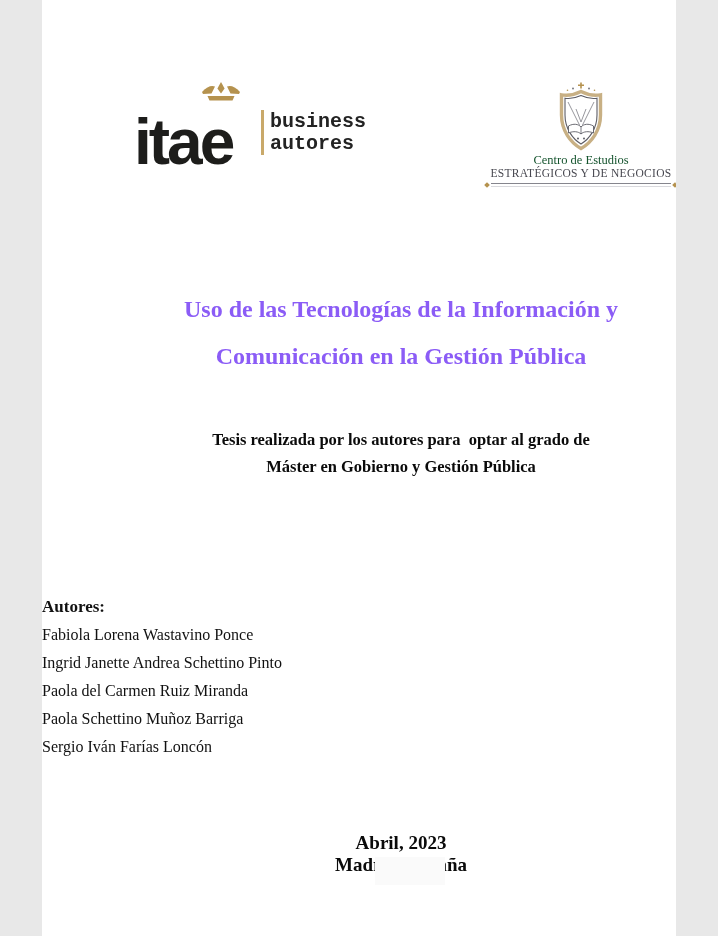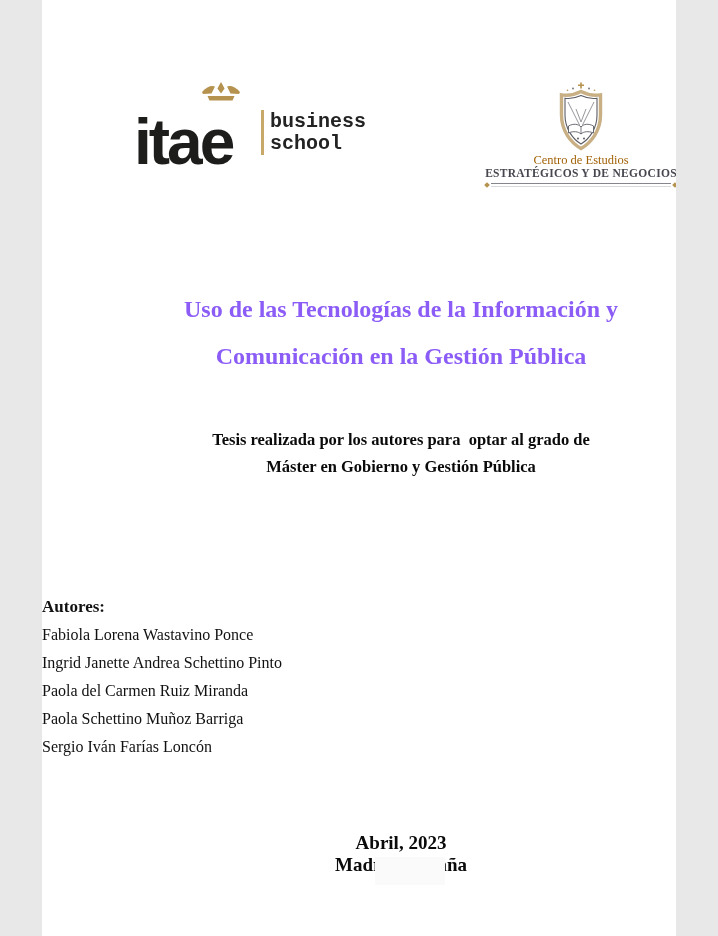--- a/index.html
+++ b/index.html
@@ -18,22 +18,22 @@
     color:#1d1d1b;
   }
   .itae-bar{position:absolute;left:124px;top:30px;width:3px;height:45px;background:#c9a96a;}
   .itae-tagline{
     position:absolute;left:133px;top:31px;
     font-family:Liberation Mono, monospace;
     font-weight:700;font-size:20px;line-height:21.5px;color:#232323;
   }
   .logo-ceen{position:absolute;left:441px;top:82px;width:196px;text-align:center;}
   .ceen-shield{display:block;margin:0 auto;}
-  .ceen-name1{font-size:12.5px;line-height:13px;color:#a16207;margin-top:2px;}
-  .ceen-name2{font-size:11.5px;line-height:13px;font-weight:700;letter-spacing:.3px;color:#47474f;}
+  .ceen-name1{font-size:12.5px;line-height:13px;color:#14532d;margin-top:2px;}
+  .ceen-name2{font-size:11.5px;line-height:13px;font-weight:400;letter-spacing:.3px;color:#47474f;}
   .ceen-divider{display:flex;align-items:center;margin-top:3px;}
   .ceen-divider .dline{flex:1;height:2px;border-top:1px solid #85858d;border-bottom:1px solid #d9d9dd;}
   .ceen-divider .diamond{width:4px;height:4px;background:#b5924e;transform:rotate(45deg);margin:0 2px;}
   
   .title{
     position:absolute;left:0;top:286px;width:718px;text-align:center;
     font-weight:700;font-size:24px;line-height:47px;color:#8b5cf6;
   }
   .subtitle{
     position:absolute;left:0;top:426px;width:718px;text-align:center;
@@ -63,21 +63,21 @@
     <svg class="itae-crown" viewBox="0 0 40 20" width="40" height="20" aria-hidden="true">
       <path d="M1,11 C6,5.5 10.5,4 14,5.5 L10.5,12.5 L2,13 Z" fill="#b5924e"></path>
       <path d="M20,1 L23.6,7.5 L20,12.5 L16.4,7.5 Z" fill="#b5924e"></path>
       <path d="M39,11 C34,5.5 29.5,4 26,5.5 L29.5,12.5 L38,13 Z" fill="#b5924e"></path>
       <path d="M6.5,15 L33.5,15 L31.5,19.5 L8.5,19.5 Z" fill="#b5924e"></path>
     </svg>
     <div class="itae-word">itae</div>
     <div class="itae-bar"></div>
     <div class="itae-tagline">
       <div>business</div>
-      <div>school</div>
+      <div>autores</div>
     </div>
   </div>
 
   <div class="logo-ceen">
     <svg class="ceen-shield" viewBox="0 0 54 70" width="54" height="70" aria-hidden="true">
 
       <path d="M26.2,0.5 h1.6 v2 h2.2 v1.4 h-2.2 v2.6 h-1.6 v-2.6 h-2.2 v-1.4 h2.2 Z" fill="#b5924e"></path>
       <circle cx="19" cy="6.5" r="1" fill="#7a7a82"></circle>
       <circle cx="35" cy="6.5" r="1" fill="#7a7a82"></circle>
       <circle cx="13.5" cy="8.2" r="0.8" fill="#b5924e"></circle>

